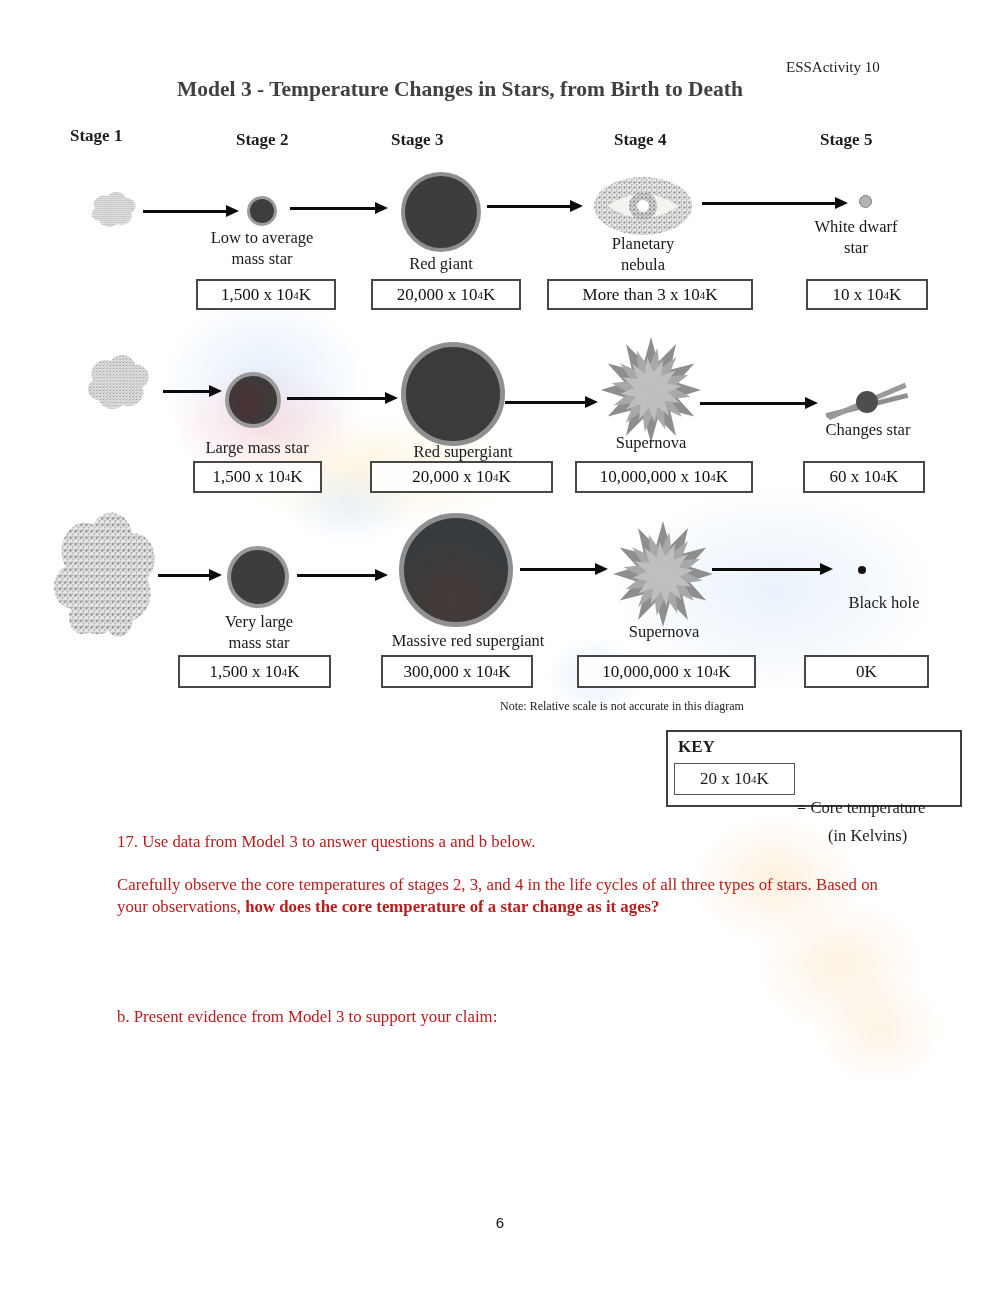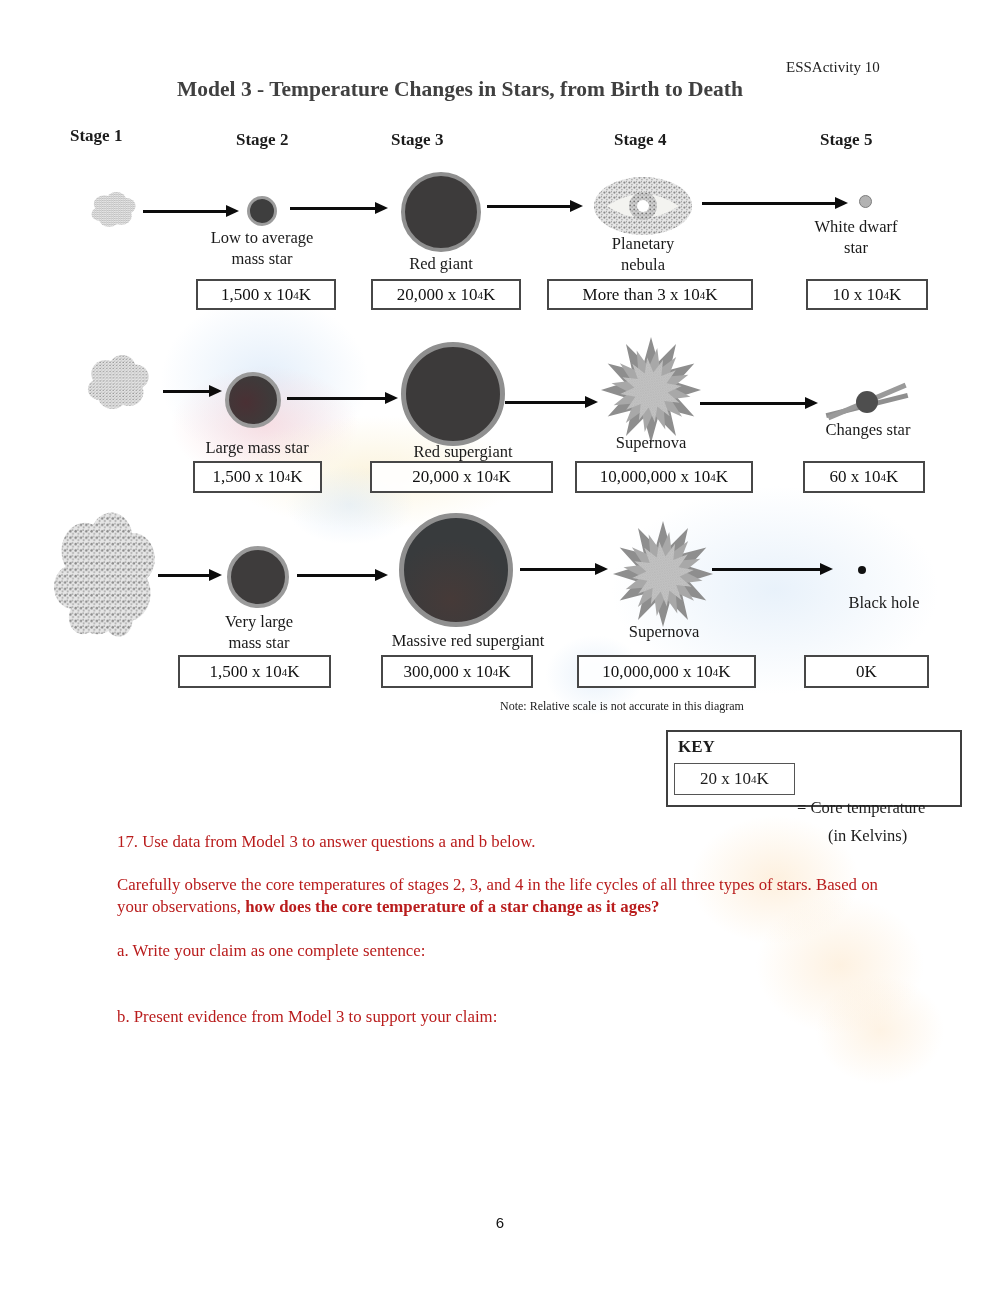--- a/index.html
+++ b/index.html
@@ -252,18 +252,17 @@
         <span>20 x 10</span>
         <sup>4</sup>
         <span> K</span>
       </div>
     <div class="keydesc1">= Core temperature</div>
     <div class="keydesc2">(in Kelvins)</div>
   </div>
 
   <div class="qtext" style="top:831px">17. Use data from Model 3 to answer questions a and b below.</div>
   <div class="qtext" style="top:874px"><span>Carefully observe the core temperatures of stages 2, 3, and 4 in the life cycles of all three types of stars. Based on your observations, </span><b>how does the core temperature of a star change as it ages?</b></div>
-  <div class="qtext" style="top:940px">a. Write your claim as one complete sentence:</div>
   <div class="qtext" style="top:1006px">b. Present evidence from Model 3 to support your claim:</div>
 
   <div class="pagenum">6</div>
 
 </div>
 
 </body></html>

